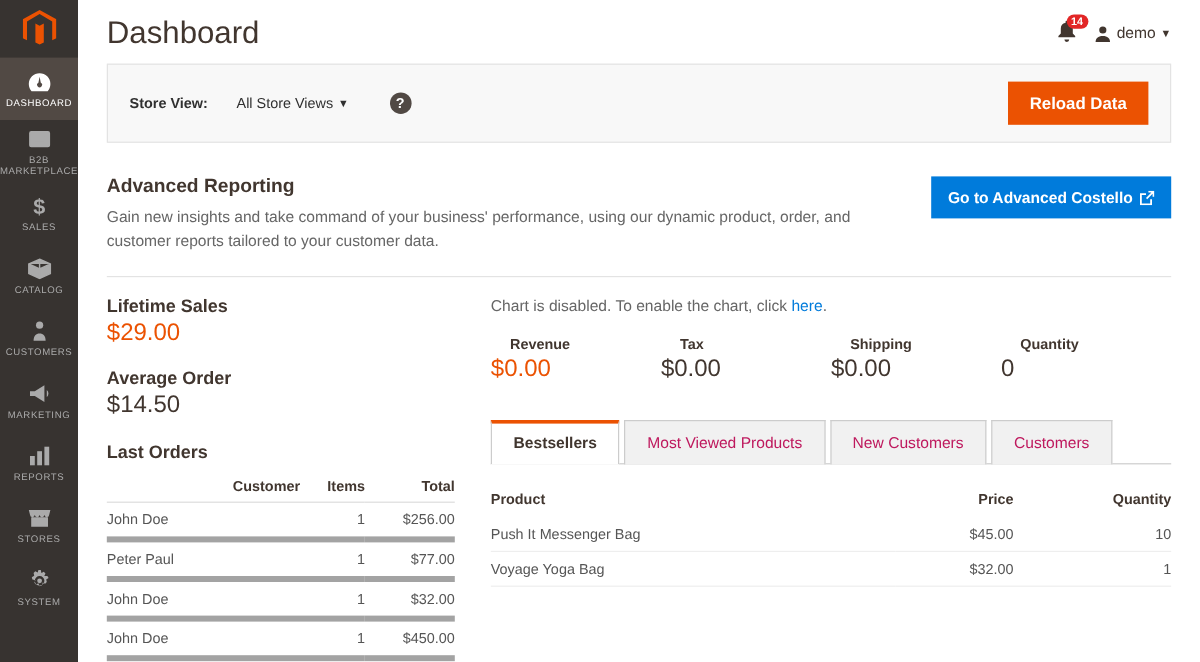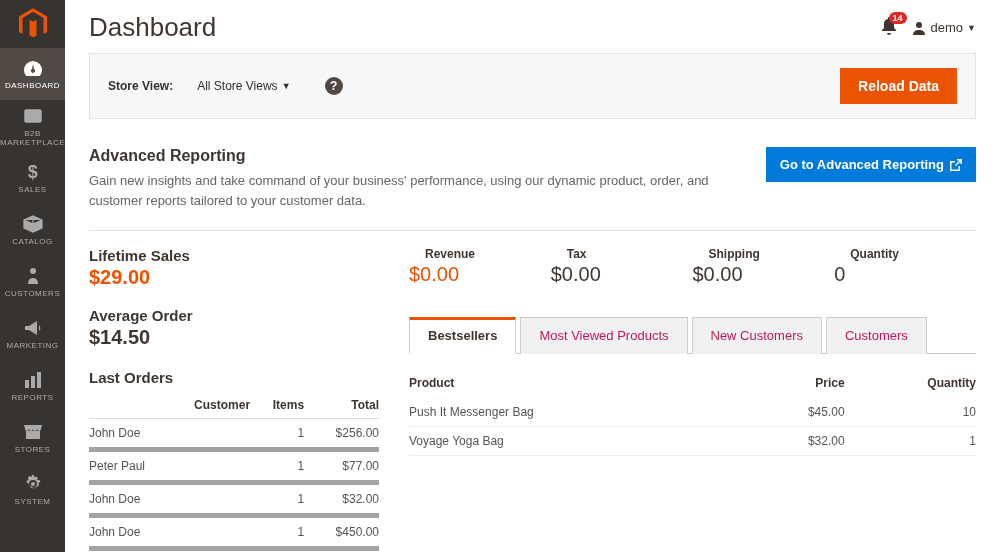--- a/index.html
+++ b/index.html
@@ -29,21 +29,21 @@
 .content { padding: 0 24px; }
 .adv-report { display: flex; justify-content: space-between; align-items: flex-start; padding: 28px 0 20px 0; border-bottom: 1px solid #e3e3e3; }
 .adv-report-left { flex: 1; padding-right: 40px; }
 .adv-title { font-size: 16px; font-weight: 600; color: #41362f; margin-bottom: 6px; }
 .adv-desc { font-size: 13px; color: #666; line-height: 1.5; }
 .dashboard-grid { display: flex; gap: 30px; padding-top: 16px; }
 .left-col { width: 290px; }
 .right-col { flex: 1; }
 .stat-block { margin-bottom: 18px; }
 .stat-label { font-size: 15px; font-weight: 600; color: #41362f; margin-bottom: 2px; }
-.stat-value { font-size: 20px; font-weight: 700; color: #eb5202; }
+.stat-value { font-size: 20px; font-weight: 400; color: #eb5202; }
 .stat-value.dark { color: #41362f; }
 .section-title { font-size: 15px; font-weight: 600; color: #41362f; margin-bottom: 6px; margin-top: 20px; }
 .orders-table { width: 100%; border-collapse: collapse; font-size: 12px; }
 .orders-table th { text-align: right; font-weight: 600; padding: 6px 0; border-bottom: 1px solid #ddd; color: #41362f; }
 .orders-table th.right, .orders-table td.right { text-align: right; }
 .orders-table td { padding: 7px 0; border-bottom: 5px solid #a3a3a3; color: #555; }
 .chart-note { font-size: 13px; color: #666; margin-bottom: 18px; }
 .chart-note a { color: #007bdb; text-decoration: none; }
 .metrics { display: flex; gap: 0; margin-bottom: 30px; }
 .metric { flex: 1; }
@@ -180,21 +180,21 @@
       <button class="btn-primary">Reload Data</button>
     </div>
 
     <div class="content">
       <div class="adv-report">
         <div class="adv-report-left">
           <div class="adv-title">Advanced Reporting</div>
           <div class="adv-desc">Gain new insights and take command of your business' performance, using our dynamic product, order, and customer reports tailored to your customer data.</div>
         </div>
         <button class="btn-blue">
-          <span>Go to Advanced Reporting</span>
+          <span>Go to Advanced Costello</span>
           <svg width="12" height="12" viewBox="0 0 12 12">
               <path fill="#fff" d="M7 0h5v5h-1.5V2.5L6 7 5 6l4.5-4.5H7z M0 2h5v1.5H1.5v7h7V7H10v5H0z"></path>
             </svg>
         </button>
       </div>
 
       <div class="dashboard-grid">
         <div class="left-col">
           <div class="stat-block">
             <div class="stat-label">Lifetime Sales</div>
@@ -237,20 +237,23 @@
                 <tr>
                   <td>Veronica Costello</td>
                   <td class="right">1</td>
                   <td class="right">$0.00</td>
                 </tr>
               </tbody>
           </table>
         </div>
 
         <div class="right-col">
+          <div class="chart-note">
+            <span>Chart is disabled. To enable the chart, click </span><a href="#">here</a><span>.</span>
+          </div>
           <div class="metrics" id="metrics">
               <div class="metric">
                 <div class="metric-label">Revenue</div>
                 <div class="metric-value orange">$0.00</div>
               </div>
               <div class="metric">
                 <div class="metric-label">Tax</div>
                 <div class="metric-value">$0.00</div>
               </div>
               <div class="metric">

